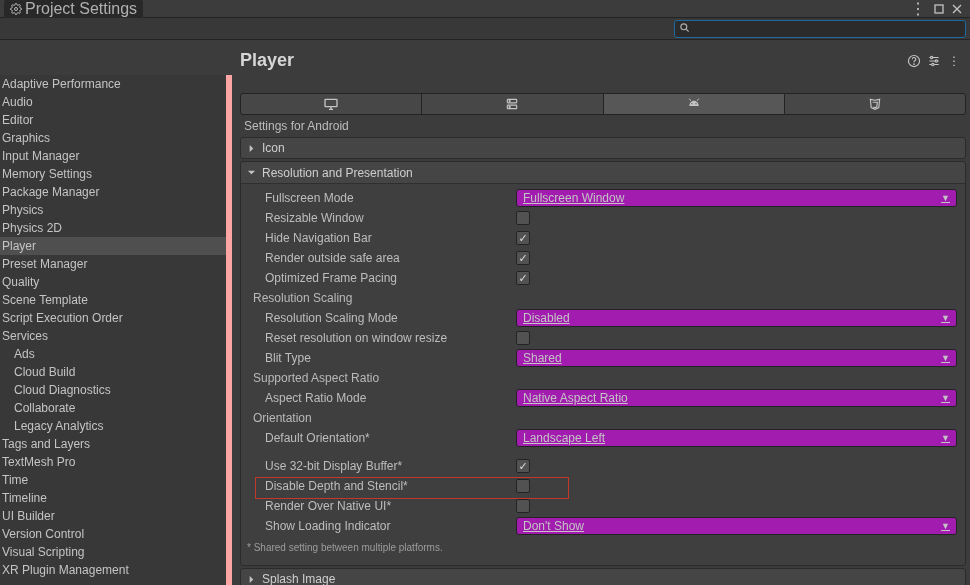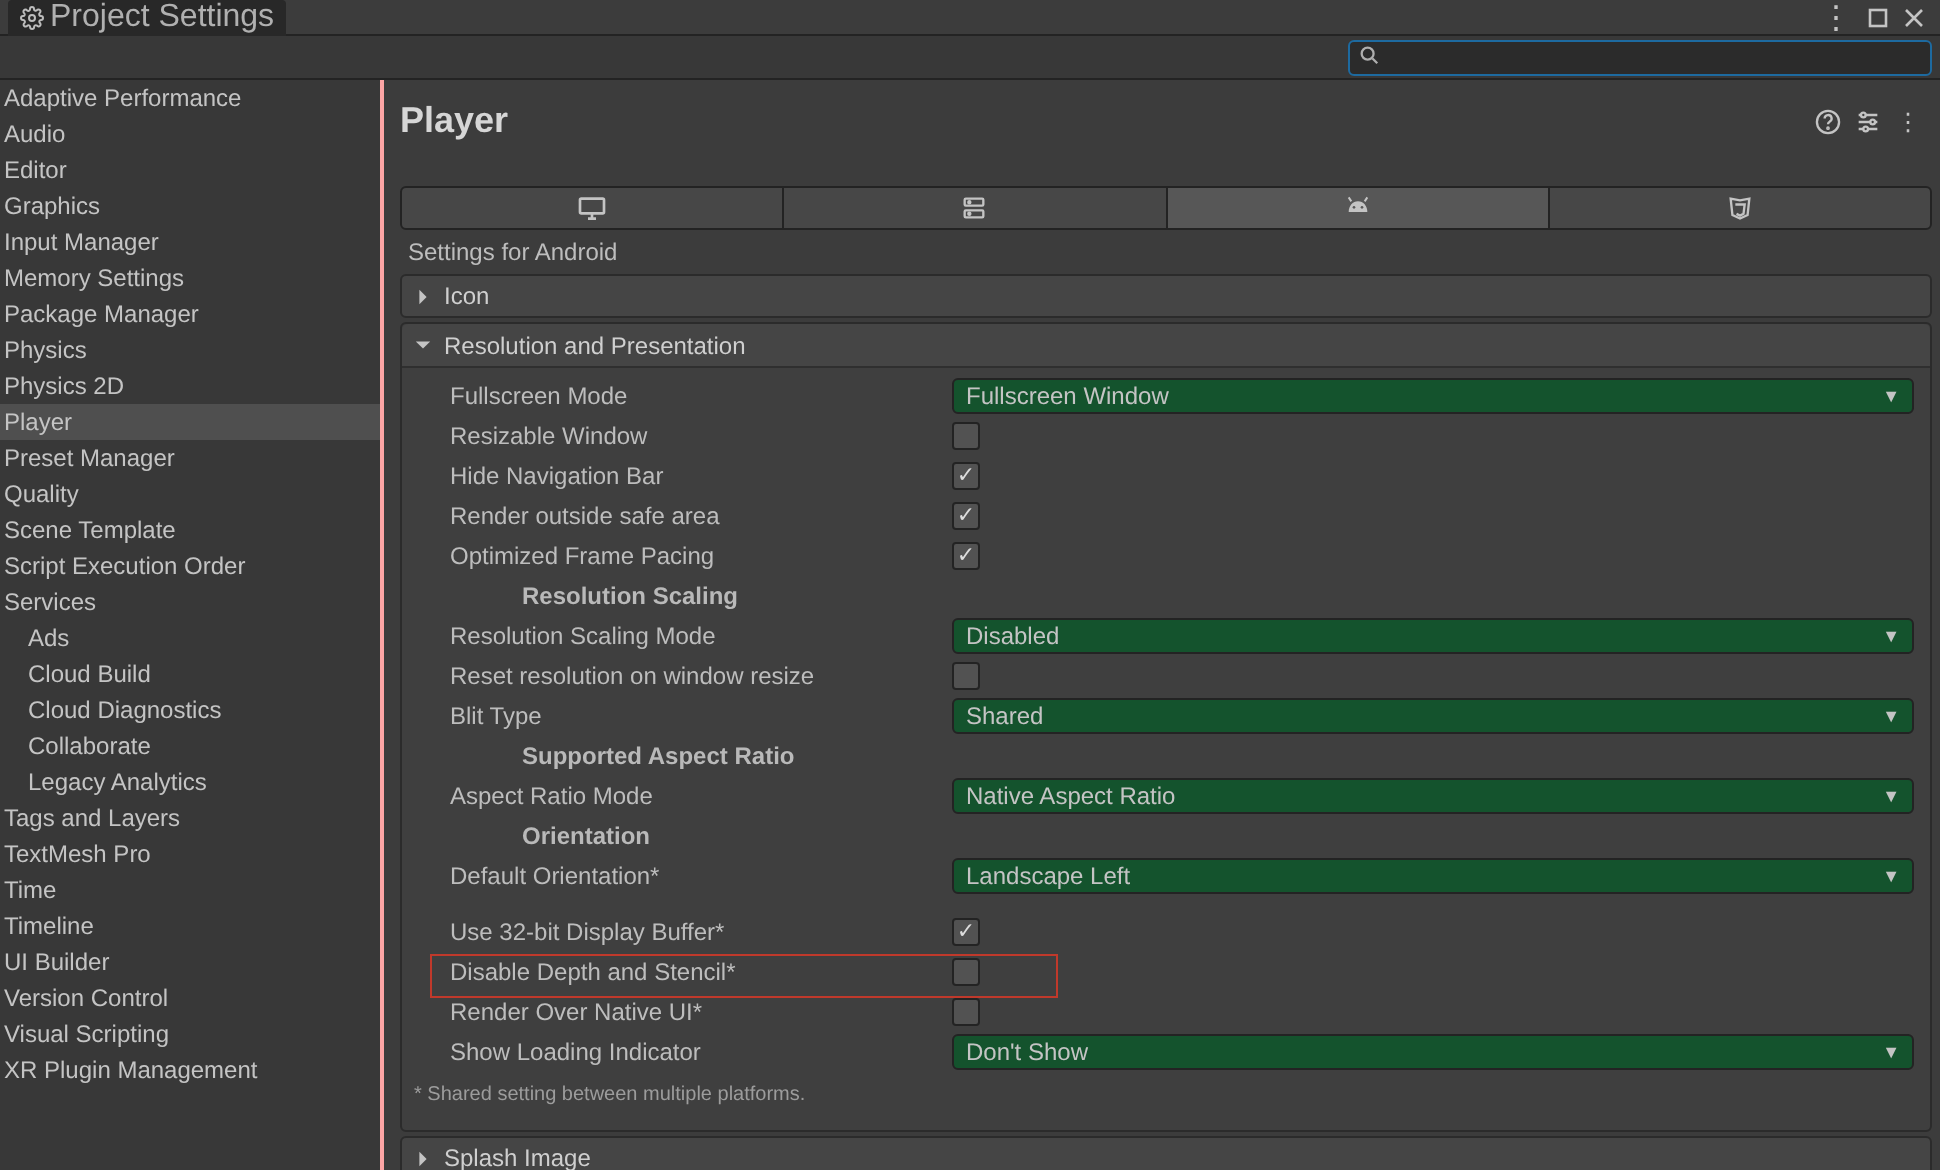--- a/index.html
+++ b/index.html
@@ -61,24 +61,25 @@
     border:none;outline:none;
     color:#c4c4c4;font-size:11px;
   }
 
   
   .columns{
     display:flex;
     height:calc(100% - 40px);
   }
   .sidebar{
-    width:192px;
+    width:232px;
     background:#383838;
-    border-right:2px solid #fca5a5;
+    border-right:6px solid #fca5a5;
     overflow-y:auto;
+    margin-top:35px;
   }
   .sidebar-item{
     padding:1px 4px 1px 2px;
     color:#c4c4c4;
     line-height:16px;
     cursor:default;
   }
   .sidebar-item.indent{padding-left:14px;}
   .sidebar-item.selected{
     background:#4f4f4f;
@@ -187,23 +188,22 @@
   .row.subhead{
     padding-left:8px;
   }
   .row .label{
     width:255px;
     color:#bdbdbd;
     padding-left:4px;
     white-space:nowrap;
   }
   .row.subhead .label{
-    font-weight:700;
+    font-weight:400;
     color:#b9b9b9;
-    margin-left:48px;
   }
 
   .control{
     flex:1;
     display:flex;align-items:center;
   }
 
   
   .cb{
     width:14px;height:14px;
@@ -216,27 +216,28 @@
     content:"✓";
     font-size:11px;
     color:#dcdcdc;
     line-height:1;
   }
 
   
   .dd{
     flex:1;
     height:18px;
-    background:#14532d;
+    background:#a21caf;
     border:1px solid #232323;
     border-radius:3px;
     display:flex;align-items:center;
     padding:0 6px 0 6px;
     color:#c4c4c4;
     position:relative;
+    text-decoration:underline;
   }
   .dd .dd-text{flex:1;}
   .dd .dd-arrow{font-size:9px;color:#c4c4c4;}
 
   
   .highlight-box{
     position:relative;
   }
   .highlight-box::after{
     content:"";

